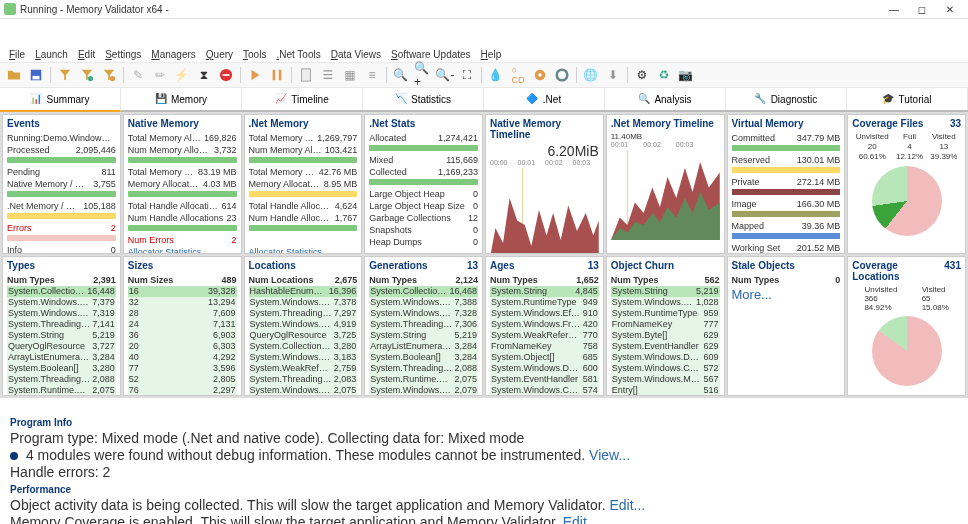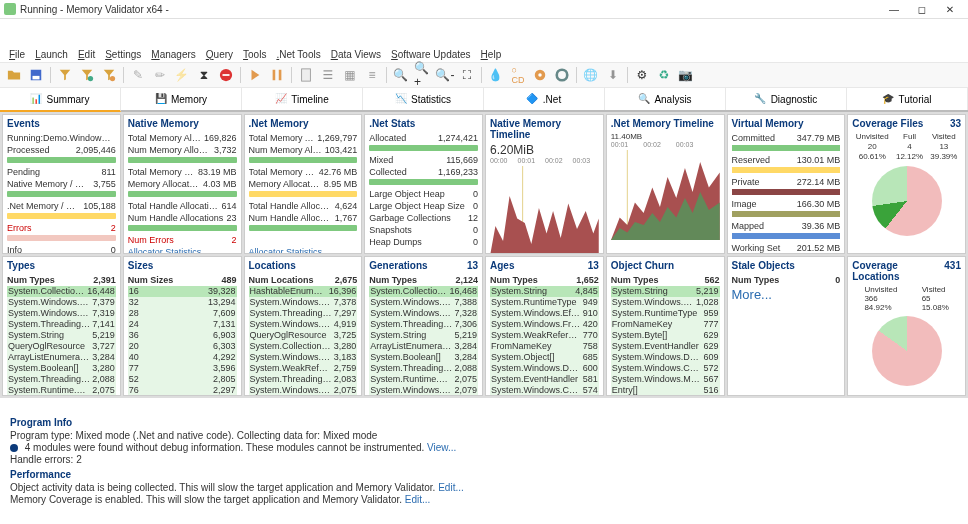--- a/index.html
+++ b/index.html
@@ -210,21 +210,21 @@
     font-size: 10px;
     height: 128px;
     overflow:hidden;
   }
   .bottom h4 {
     margin: 4px 0 2px 0;
     color: #0b3a7a;
     font-size: 10px;
     font-weight: bold;
   }
-  .bottom .line { font-size: 10px; margin: 1px 0; }
+  .bottom .line { font-size: 14px; margin: 1px 0; }
   .bottom .dot {
     width: 8px; height: 8px; background:#0b3a7a; border-radius:50%;
     display:inline-block; vertical-align:middle; margin-right:4px;
   }
   .bottom a { color:#2b6cb0; text-decoration:none; }
 
   .statusbar {
     height: 16px;
     border-top: 1px solid #ccc;
     display:flex;
@@ -558,21 +558,21 @@
           <span class="k">Heap Dumps</span>
           <span class="v">0</span>
         </div>
       </div>
   </div>
 
   <div class="panel">
     <h3>
         <span>Native Memory Timeline</span>
       </h3>
-    <div style="font-size:12px;display:flex;justify-content:flex-start">
+    <div style="font-size:14px;display:flex;justify-content:flex-end">
         <span>6.20MiB</span>
       </div>
     <div style="font-size:7px;display:flex;gap:10px;color:#888">
         <span>00:00</span>
         <span>00:01</span>
         <span>00:02</span>
         <span>00:03</span>
       </div>
     <div class="chartbox">
       <svg viewBox="0 0 100 60" preserveAspectRatio="none">

